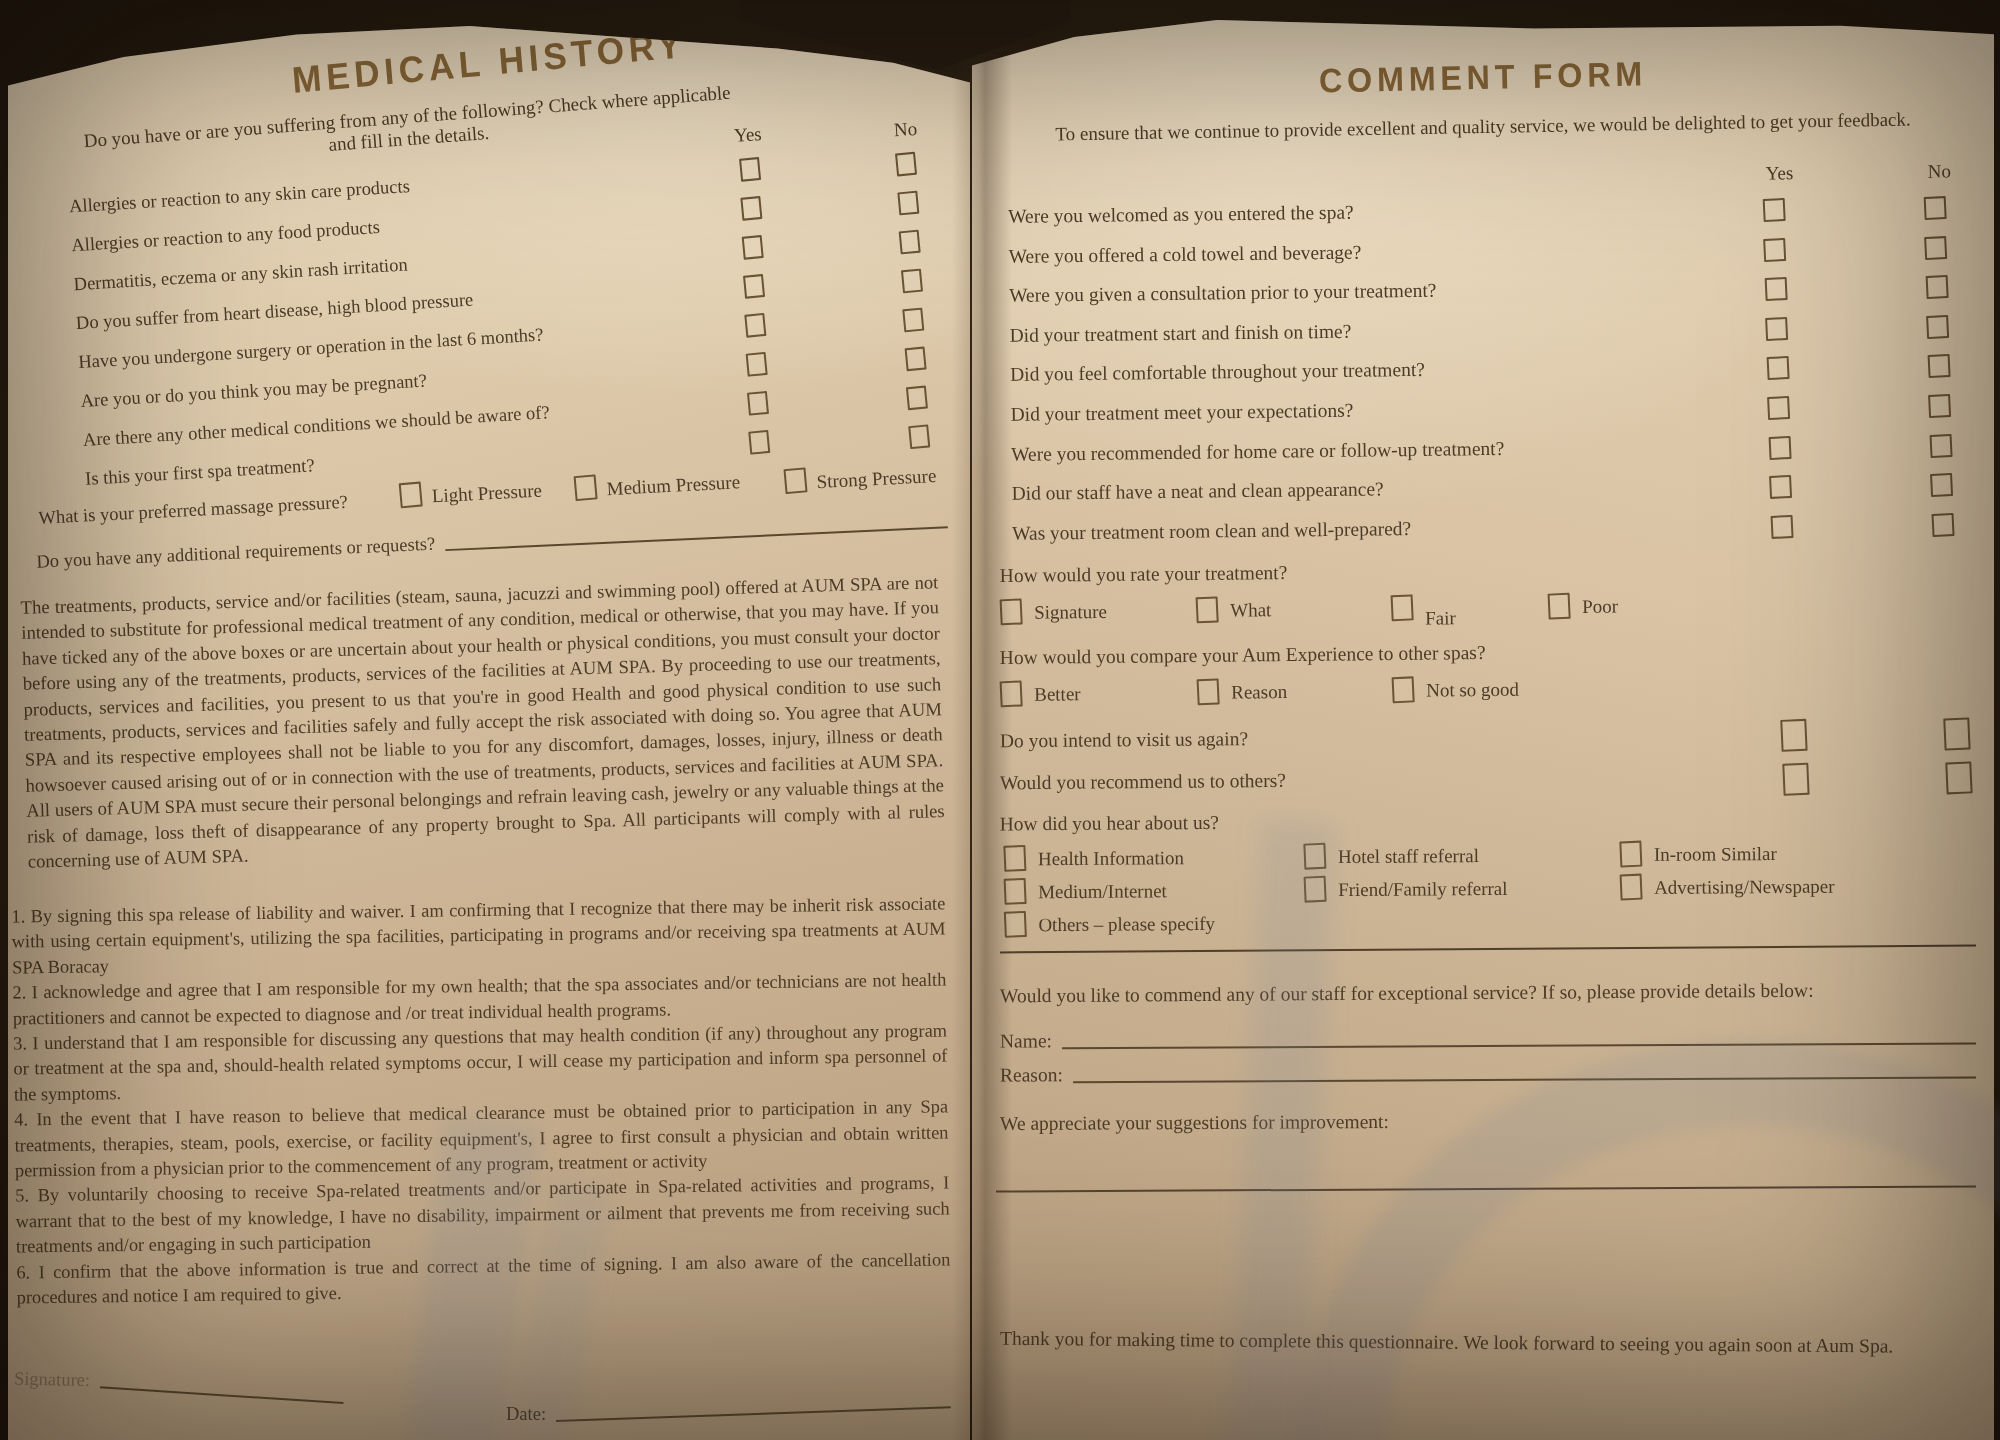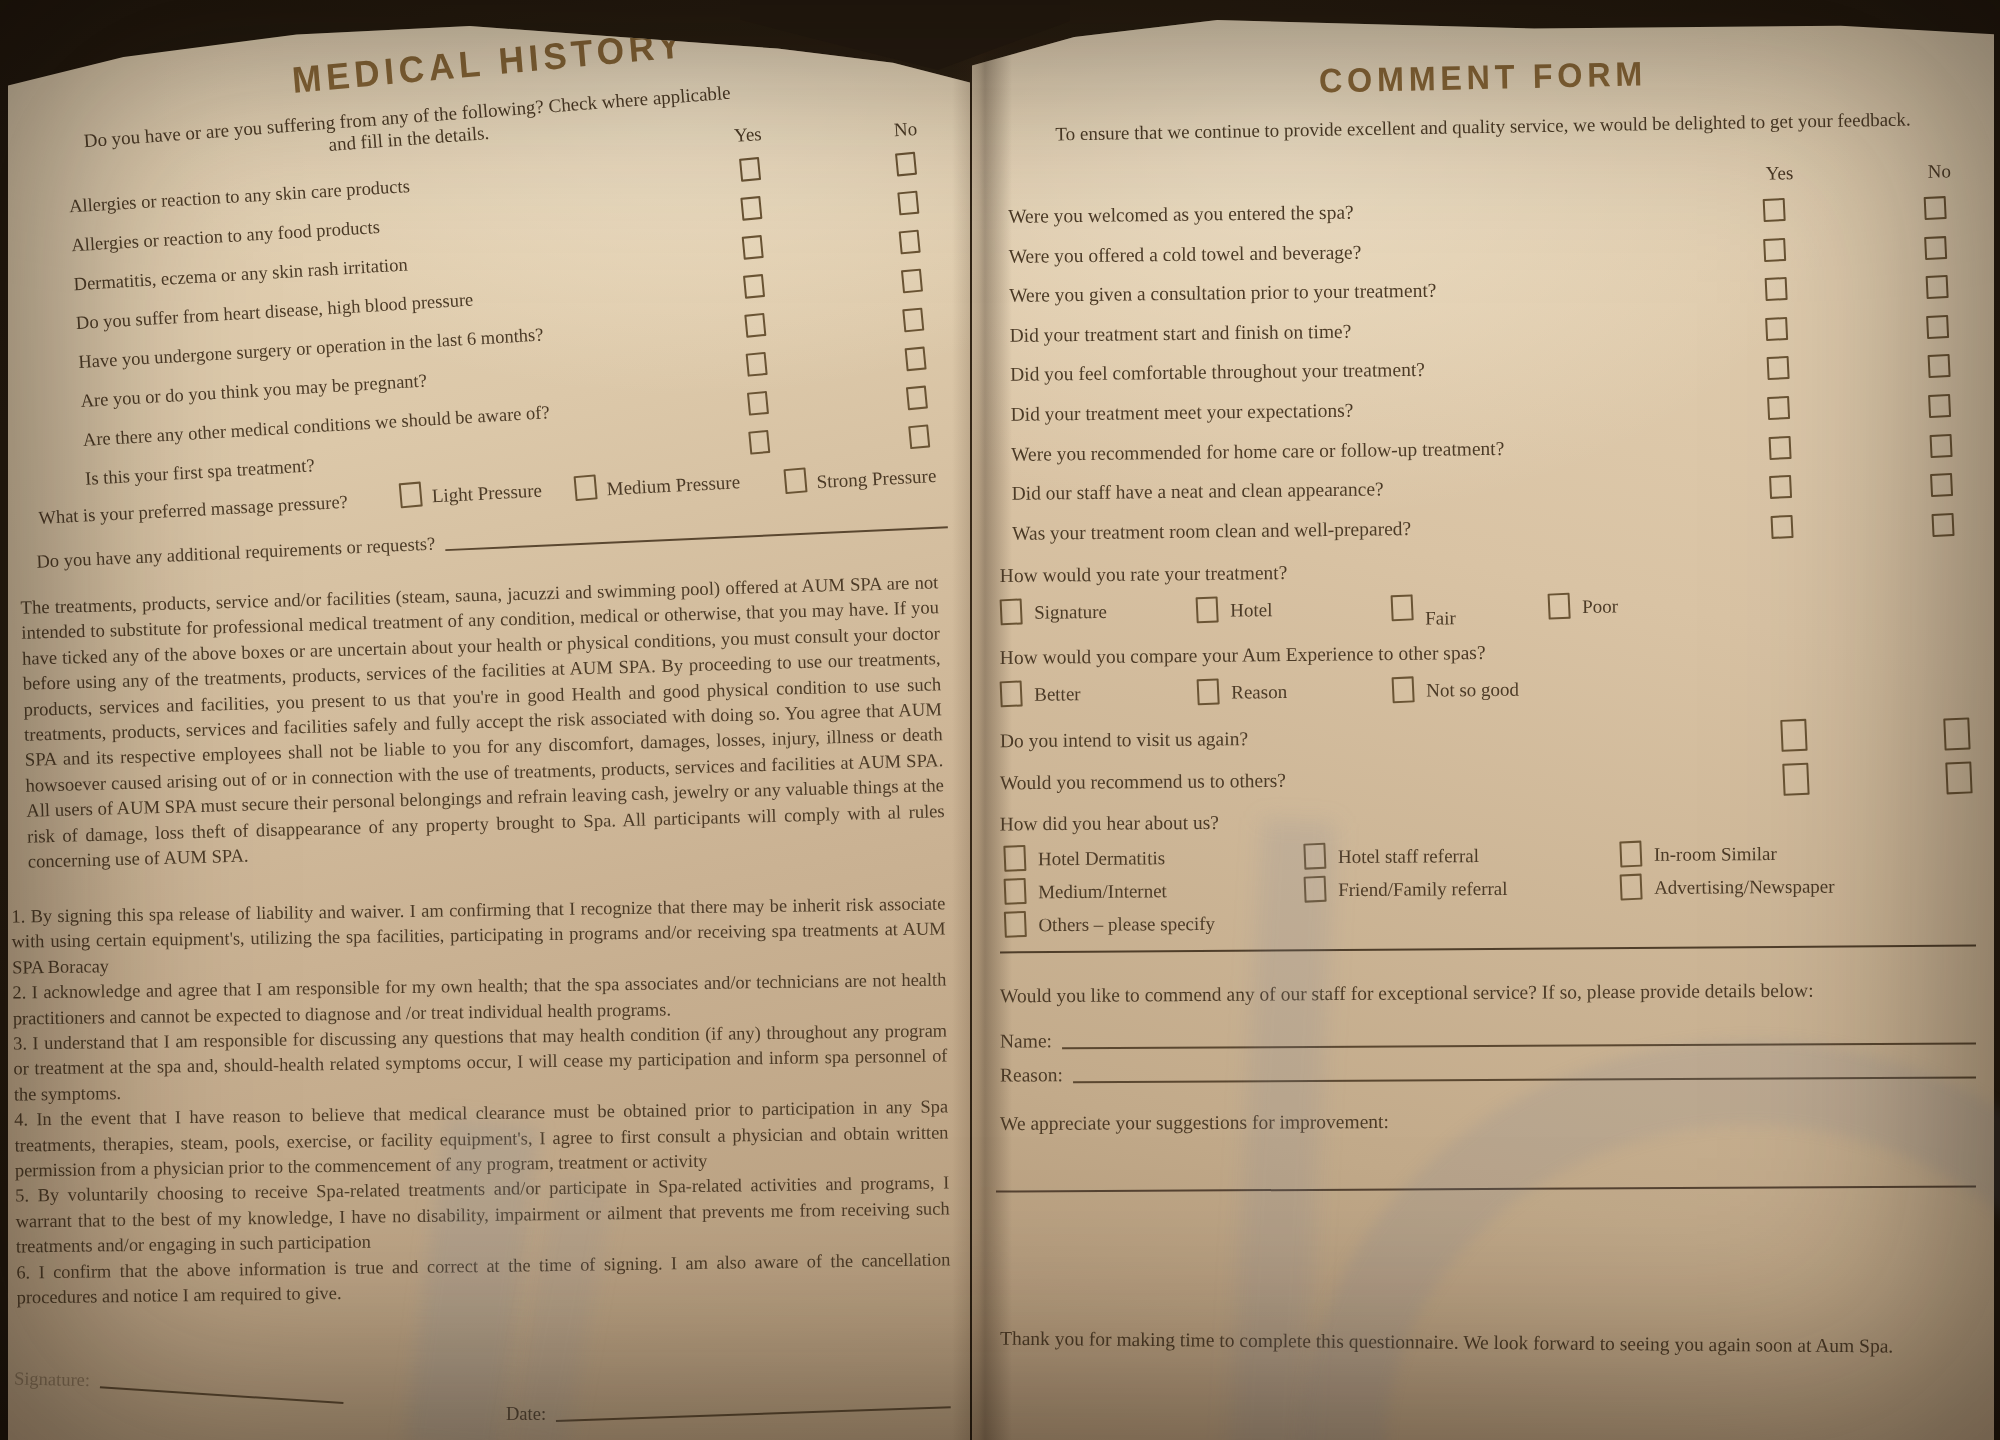--- a/index.html
+++ b/index.html
@@ -202,21 +202,21 @@
       <span class="cb abs" style="left:920px;top:2px;width:22px;"></span>
     </div>
   </div>
 
   <div class="sec" style="top:540px;left:28px;width:960px;transform:rotate(-0.6deg);">
     <div class="qlabel" style="font-size:19.5px;">How would you rate your treatment?</div>
     <div class="row" style="height:36px;margin-top:12px;">
       <span class="cb abs" style="left:0;top:0;width:22px;height:26px;"></span>
       <span class="optlabel abs" style="left:34px;top:3px;">Signature</span>
       <span class="cb abs" style="left:196px;top:0;width:22px;height:26px;"></span>
-      <span class="optlabel abs" style="left:230px;top:3px;">Hotel</span>
+      <span class="optlabel abs" style="left:230px;top:3px;">What</span>
       <span class="cb abs" style="left:391px;top:0;width:22px;height:26px;"></span>
       <span class="optlabel abs" style="left:425px;top:13px;">Fair</span>
       <span class="cb abs" style="left:548px;top:0;width:22px;height:26px;"></span>
       <span class="optlabel abs" style="left:582px;top:3px;">Poor</span>
     </div>
   </div>
 
   <div class="sec" style="top:622px;left:28px;width:960px;transform:rotate(-0.6deg);">
     <div class="qlabel" style="font-size:19.5px;">How would you compare your Aum Experience to other spas?</div>
     <div class="row" style="height:36px;margin-top:12px;">
@@ -237,21 +237,21 @@
   <div class="sec" style="top:748px;left:28px;width:980px;height:36px;transform:rotate(-0.5deg);">
     <span class="qlabel" style="font-size:19.5px;">Would you recommend us to others?</span>
     <span class="cb abs" style="left:783px;top:-2px;width:26px;height:32px;"></span>
     <span class="cb abs" style="left:946px;top:-2px;width:26px;height:32px;"></span>
   </div>
 
   <div class="sec" style="top:790px;left:28px;width:980px;transform:rotate(-0.4deg);">
     <div class="qlabel" style="font-size:19.5px;">How did you hear about us?</div>
     <div class="row" style="height:33px;margin-top:8px;">
       <span class="cb abs" style="left:4px;top:2px;width:22px;height:26px;"></span>
-      <span class="optlabel abs" style="left:38px;top:5px;">Hotel Dermatitis</span>
+      <span class="optlabel abs" style="left:38px;top:5px;">Health Information</span>
       <span class="cb abs" style="left:304px;top:2px;width:22px;height:26px;"></span>
       <span class="optlabel abs" style="left:338px;top:5px;">Hotel staff referral</span>
       <span class="cb abs" style="left:620px;top:2px;width:22px;height:26px;"></span>
       <span class="optlabel abs" style="left:654px;top:5px;">In-room Similar</span>
     </div>
     <div class="row" style="height:33px;">
       <span class="cb abs" style="left:4px;top:2px;width:22px;height:26px;"></span>
       <span class="optlabel abs" style="left:38px;top:5px;">Medium/Internet</span>
       <span class="cb abs" style="left:304px;top:2px;width:22px;height:26px;"></span>
       <span class="optlabel abs" style="left:338px;top:5px;">Friend/Family referral</span>

